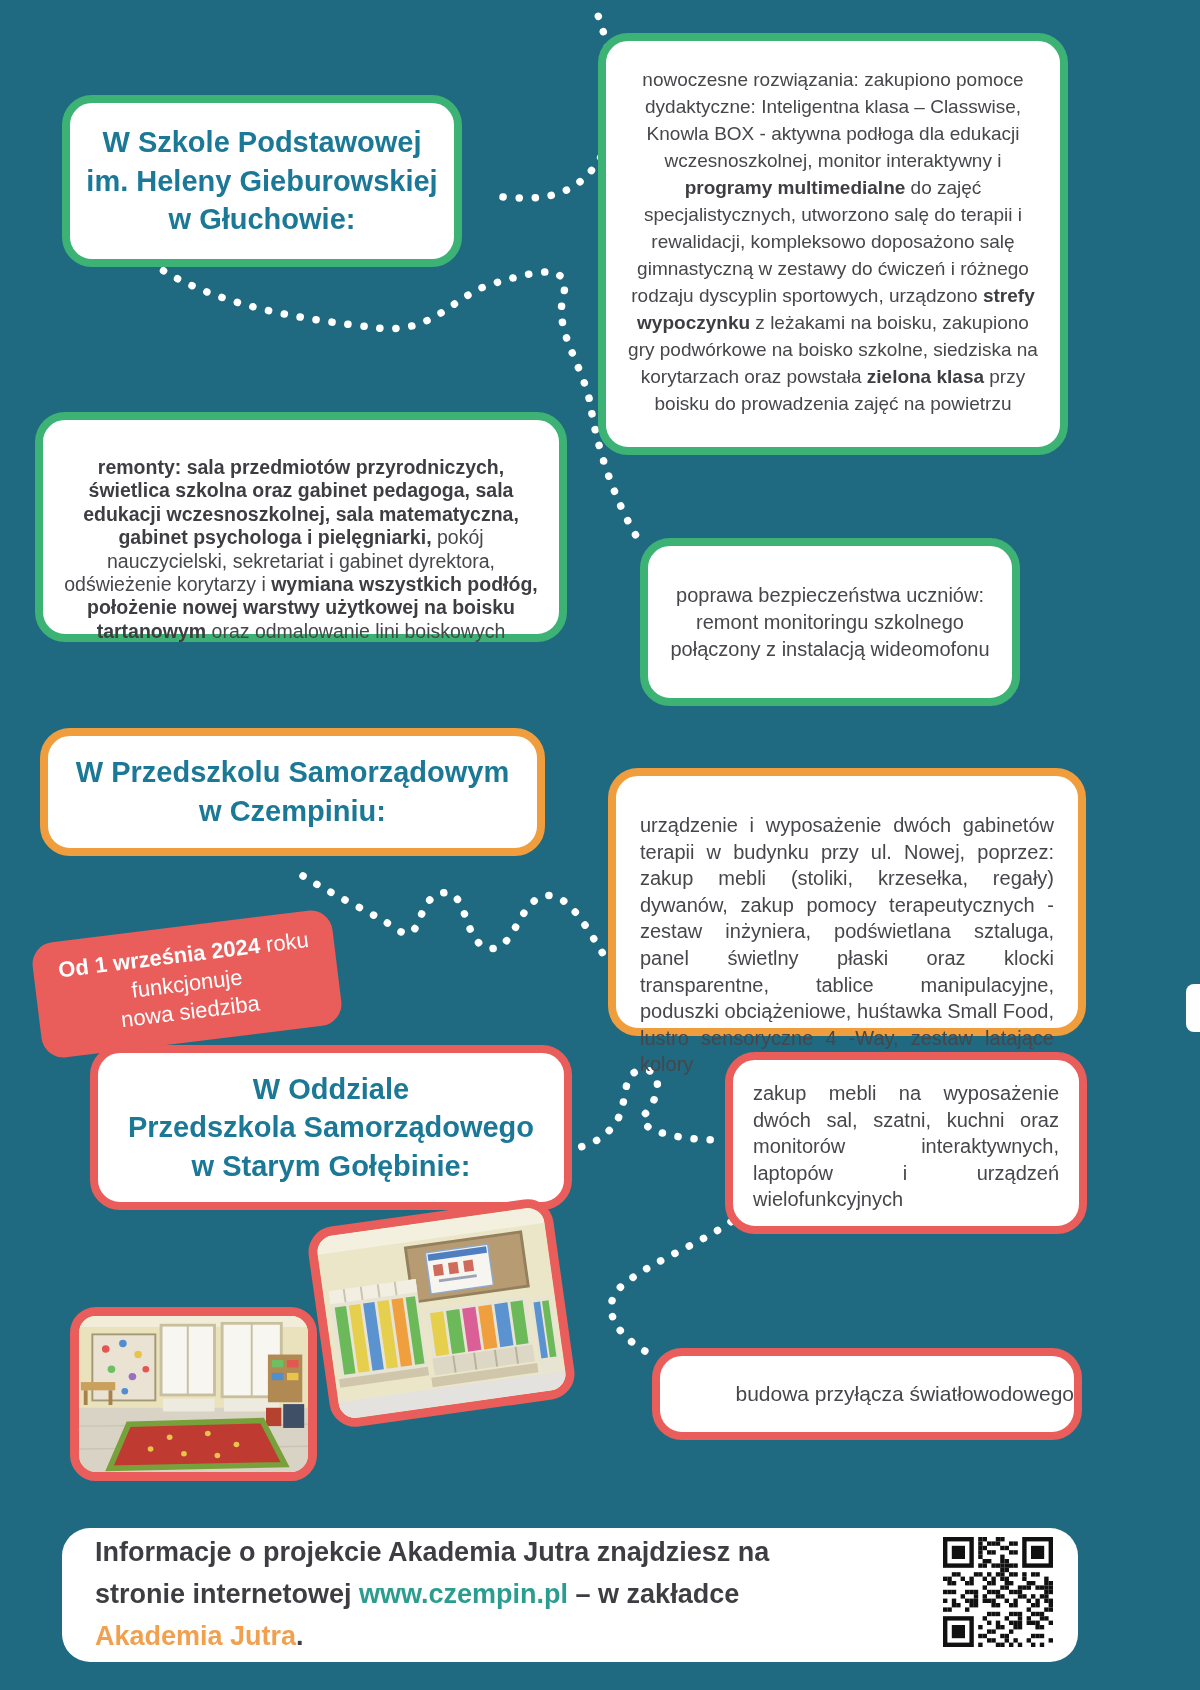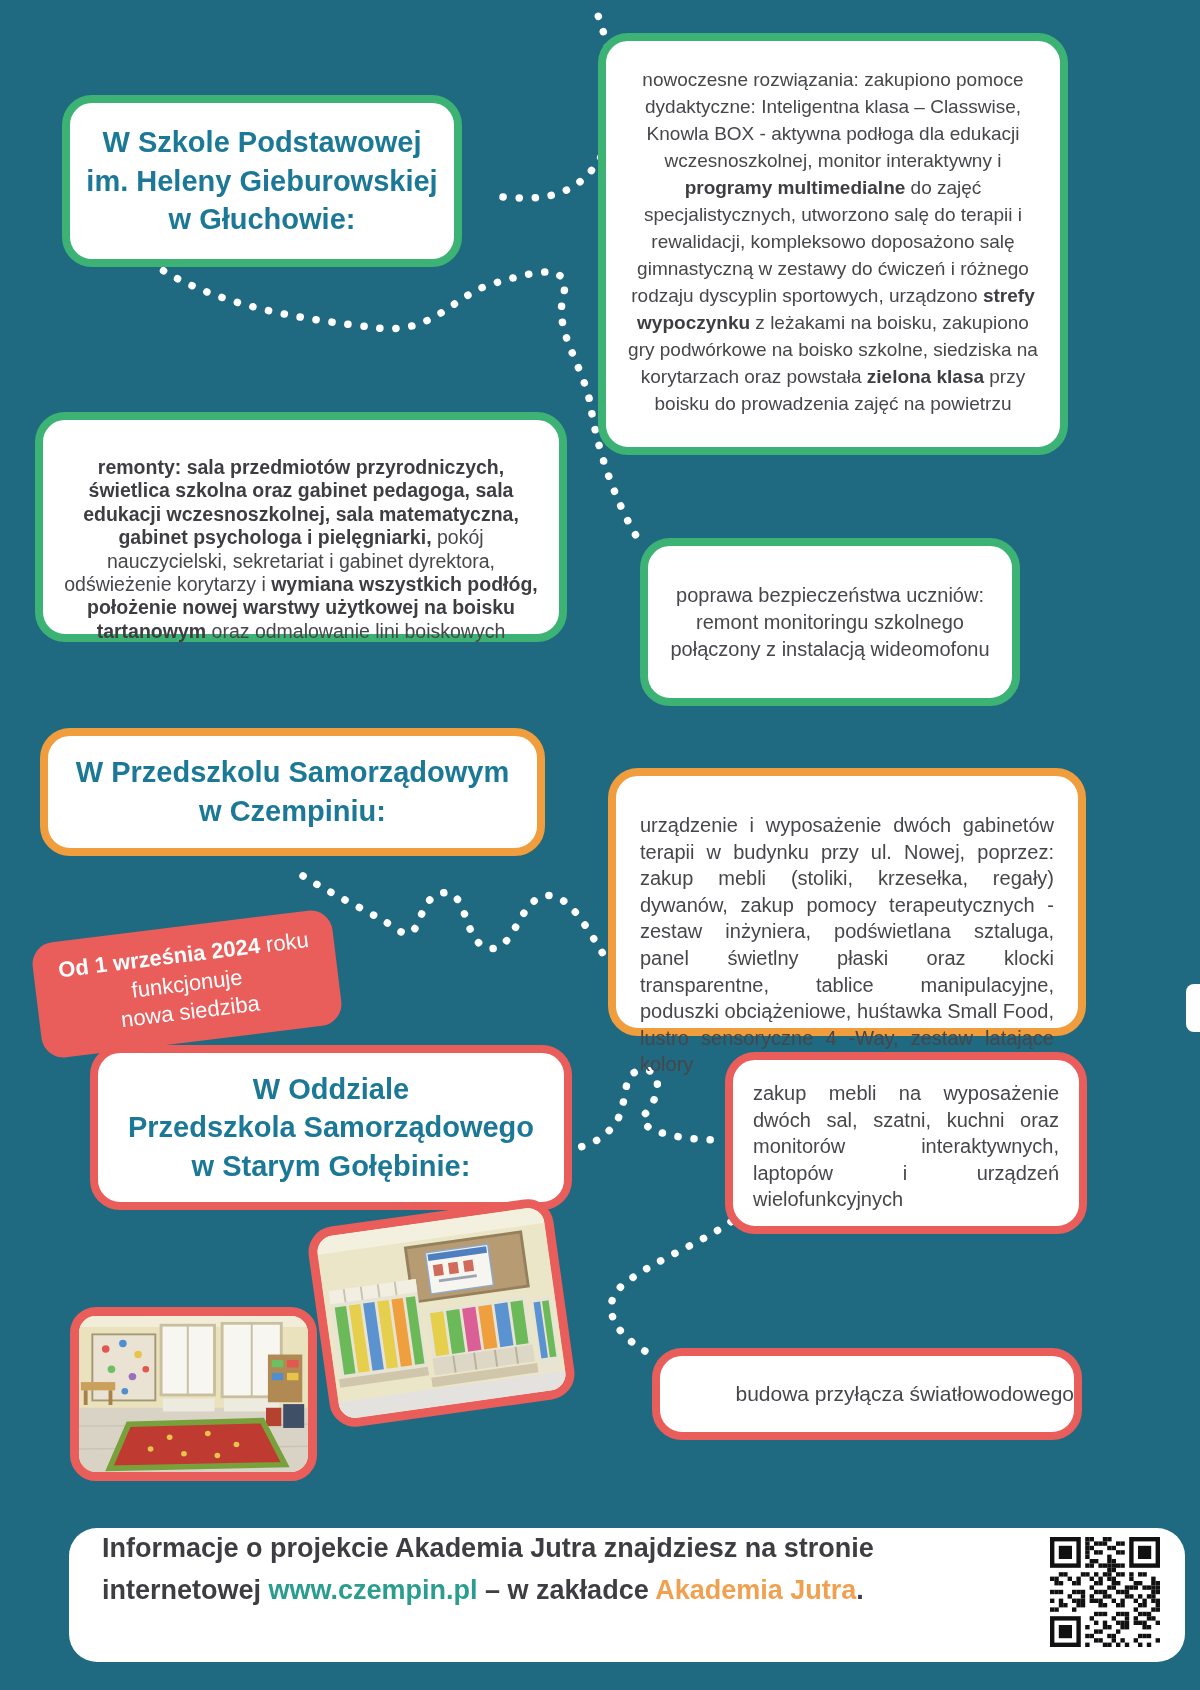--- a/index.html
+++ b/index.html
@@ -42,23 +42,23 @@
   .photo{
     position:absolute;border:9px solid var(--red);border-radius:26px;overflow:hidden;
     background:#e9e2bd;z-index:2;box-sizing:border-box;
   }
   #connectors{position:absolute;left:0;top:0;z-index:1;}
   #edge-tab{
     position:absolute;left:1186px;top:984px;width:14px;height:48px;background:#fff;
     border-radius:8px 0 0 8px;z-index:2;
   }
   #footer-box{
-    position:absolute;left:62px;top:1528px;width:1116px;height:134px;background:#fff;
-    border-radius:28px;z-index:2;display:flex;box-sizing:border-box;
-    padding-left:33px;padding-right:220px;margin-left:7px;
+    position:absolute;left:62px;top:1528px;width:1016px;height:134px;background:#fff;
+    border-radius:28px;z-index:2;display:flex;align-items:center;box-sizing:border-box;
+    padding-left:33px;padding-right:220px;
   }
   #footer-text{font-size:27px;font-weight:bold;color:var(--fdark);line-height:1.55;}
   #qr{position:absolute;right:16px;top:4px;width:122px;height:126px;background:#fff;}
 </style>
 </head>
 <body>
 
 <div id="poster">
 
   <svg id="connectors" width="1200" height="1690" viewBox="0 0 1200 1690">

